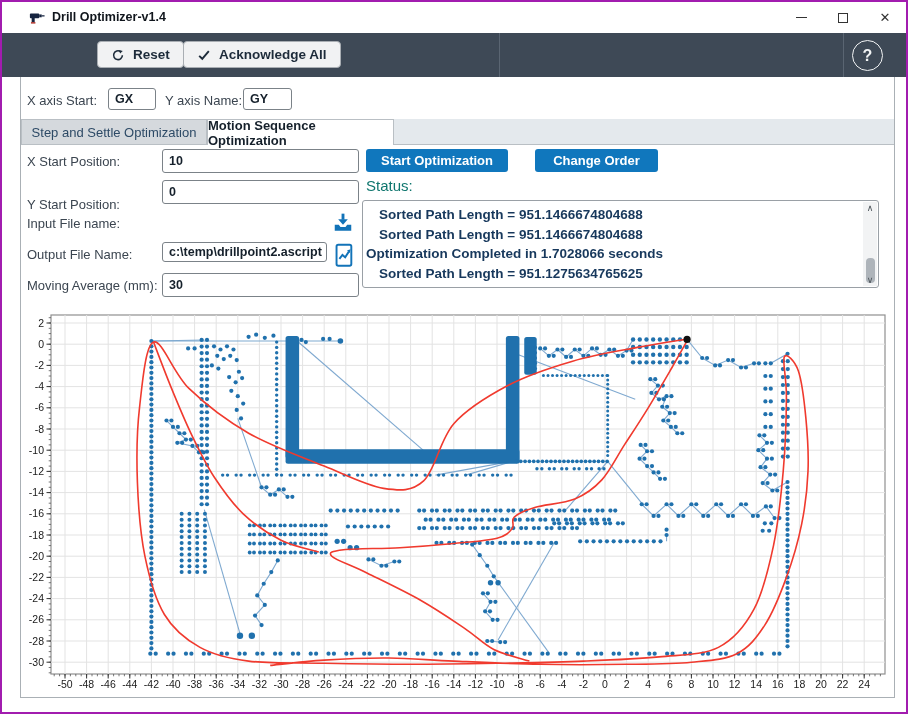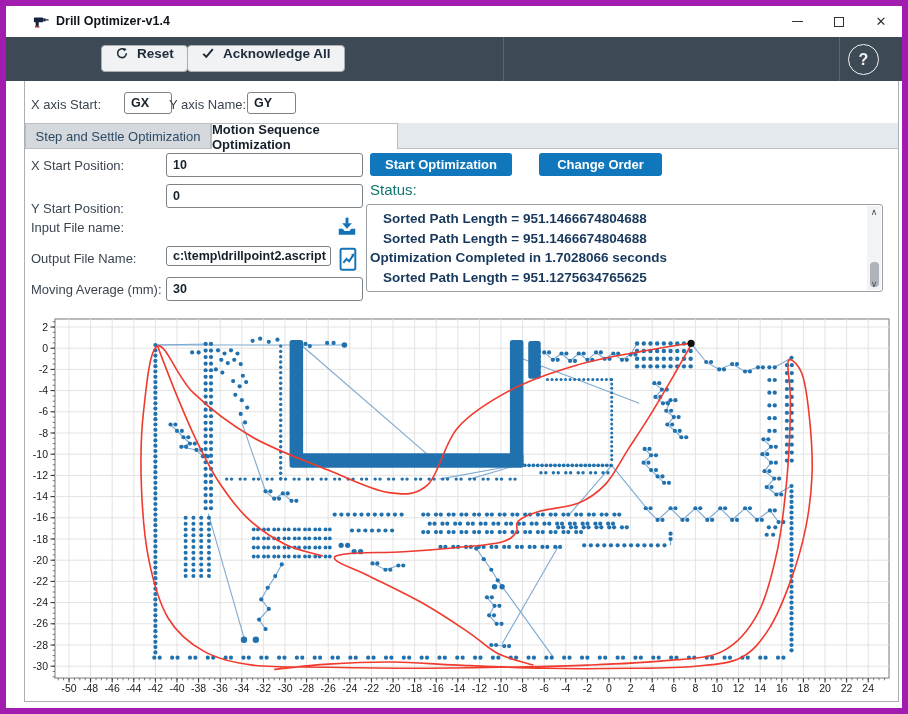--- a/index.html
+++ b/index.html
@@ -1,31 +1,31 @@
 <!DOCTYPE html>
 <html><head>
 <meta charset="utf-8">
 <style>
   html,body{margin:0;padding:0;background:#fff;}
   *{box-sizing:border-box;font-family:"Liberation Sans",sans-serif;}
-  .window{position:relative;width:908px;height:714px;background:#fff;border:6px solid #a21caf;overflow:hidden;}
+  .window{position:relative;width:908px;height:714px;background:#fff;border:2px solid #a21caf;overflow:hidden;}
 
   
   .titlebar{position:absolute;left:0;top:0;width:100%;height:31px;background:#fff;}
   .app-icon{position:absolute;left:27px;top:8px;width:16px;height:16px;}
   .title{position:absolute;left:50px;top:8px;font-size:12.5px;font-weight:bold;color:#10151c;}
   .winbtn{position:absolute;top:0;width:42px;height:31px;display:flex;align-items:center;justify-content:center;color:#333;}
   .btn-min{right:84px;} .btn-max{right:42px;} .btn-close{right:0;}
   .min-glyph{width:11px;height:0;border-top:1.6px solid #333;}
   .max-glyph{width:10px;height:10px;border:1.5px solid #333;}
   .close-glyph{font-size:13px;line-height:13px;color:#333;}
 
   
   .toolbar{position:absolute;left:0;top:31px;width:100%;height:44px;background:#3e4956;}
-  .tbtn{position:absolute;top:8px;height:27px;background:#f1f2f3;border:1px solid #a9aeb3;border-radius:4px;display:flex;align-items:flex-start;gap:8px;padding:0 13px;font-size:13.5px;font-weight:600;color:#1d2b3a;cursor:default;}
+  .tbtn{position:absolute;top:8px;height:27px;background:#f1f2f3;border:1px solid #a9aeb3;border-radius:4px;display:flex;align-items:center;gap:8px;padding:0 13px;font-size:13.5px;font-weight:600;color:#1d2b3a;cursor:default;}
   .tb-sep{position:absolute;top:0;width:1px;height:44px;background:#5a6572;}
   .help-btn{position:absolute;right:23px;top:7px;width:31px;height:31px;border:1.8px solid #f2f4f5;border-radius:50%;color:#f2f4f5;font-size:16px;font-weight:bold;display:flex;align-items:center;justify-content:center;}
 
   
   .panel{position:absolute;left:18px;top:75px;width:875px;height:621px;border:1px solid #aab0b5;border-top:none;background:transparent;}
 
   
   .lab{position:absolute;font-size:13px;color:#3b4550;}
   .tbox{position:absolute;border:1px solid #7b8288;border-radius:3px;background:#fff;font-size:12.5px;font-weight:600;color:#15202b;padding:2px 6px;display:flex;align-items:center;}
 
@@ -91,21 +91,21 @@
     <div class="tb-sep" style="left:497px;"></div>
     <div class="tb-sep" style="right:62px;"></div>
     <div class="help-btn">
         <span>?</span>
       </div>
   </div>
 
   <div class="panel"></div>
 
   <div class="lab" style="left:25px;top:91px;">X axis Start:</div>
-  <div class="tbox" style="left:118px;top:86px;width:48px;height:22px;">GX</div>
+  <div class="tbox" style="left:106px;top:86px;width:48px;height:22px;">GX</div>
   <div class="lab" style="left:163px;top:91px;">Y axis Name:</div>
   <div class="tbox" style="left:241px;top:86px;width:49px;height:22px;">GY</div>
 
   <div class="tabband"></div>
   <div class="tab tab-active" style="left:205px;width:187px;">
       <span>Motion Sequence Optimization</span>
     </div>
   <div class="tab tab-inactive" style="left:19px;width:186px;">
       <span>Step and Settle Optimization</span>
     </div>

